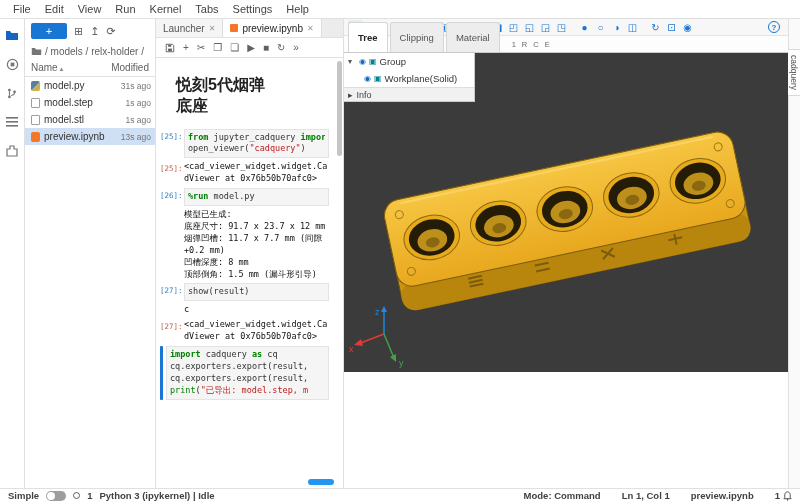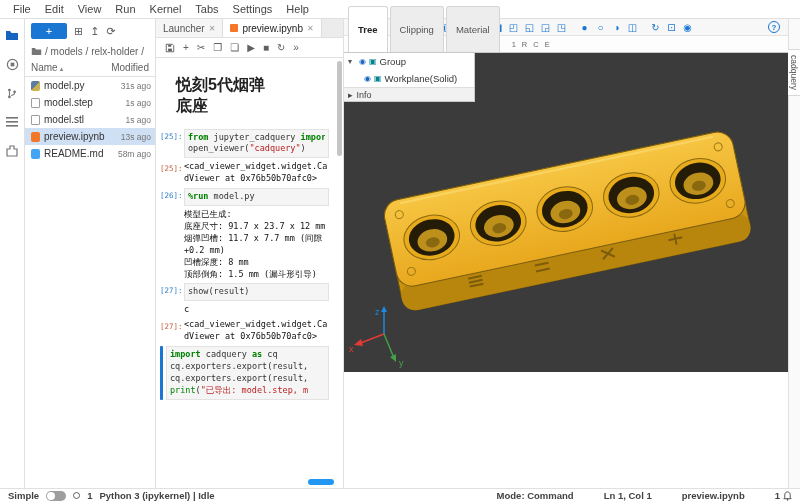--- a/index.html
+++ b/index.html
@@ -64,42 +64,42 @@
   .hscroll-thumb { position:absolute; right:9px; bottom:3px; width:26px; height:6px; background:#2196f3; border-radius:3px; }
 
   
   .cadpanel { flex:1; display:flex; flex-direction:column; background:#fff; min-width:0; }
   .cadtoolbar { height:17px; display:flex; align-items:center; gap:1px; padding:0 4px; background:#f7f7f7; border-bottom:1px solid #e3e3e3; }
   .cticon { width:15px; height:14px; display:flex; align-items:center; justify-content:center; font-size:10px; color:#1976d2; border-radius:2px; }
   .cticon.green { color:#2e9e44; background:#e0f0e3; }
   .ct-spacer { width:6px; }
   .ct-help { margin-left:auto; margin-right:4px; width:12px; height:12px; border:1px solid #1976d2; border-radius:50%; color:#1976d2; font-size:8px; font-weight:700; display:flex; align-items:center; justify-content:center; }
   .cadtabs { height:17px; display:flex; align-items:flex-end; padding:0 4px; background:#fdfdfd; border-bottom:1px solid #c9c9c9; gap:2px; }
-  .cadtab { padding:17px 9px; font-size:9.5px; color:#555; background:#ededed; border:1px solid #d5d5d5; border-bottom:none; border-radius:3px 3px 0 0; }
+  .cadtab { padding:9px 9px; font-size:9.5px; color:#555; background:#ededed; border:1px solid #d5d5d5; border-bottom:none; border-radius:3px 3px 0 0; }
   .cadtab.active { background:#fff; color:#222; font-weight:700; }
   .treebtns { display:flex; gap:6px; margin-left:10px; margin-bottom:3px; font-size:7.5px; color:#666; }
   .cadbody { height:319px; position:relative; background:#3b3b3b; overflow:hidden; }
   .vp-svg { position:absolute; inset:0; }
   .treepanel { position:absolute; top:0; left:0; width:131px; background:#fff; border-right:1px solid #c9c9c9; border-bottom:1px solid #c9c9c9; }
   .trow { display:flex; align-items:center; gap:3px; height:17px; padding-left:4px; font-size:9.5px; color:#333; }
   .trow .caret { color:#555; font-size:8px; width:8px; }
   .teye { color:#1565c0; font-size:8px; }
   .tbox { color:#00838f; font-size:8px; }
   .trow.child { padding-left:20px; }
   .infobar { height:14px; background:#f1f1f1; border-top:1px solid #ddd; display:flex; align-items:center; gap:4px; padding-left:4px; font-size:9px; color:#444; }
   .cadfill { flex:1; background:#fff; }
   .axes-svg { position:absolute; left:4px; bottom:2px; }
 
   
   .rightstrip { width:12px; background:#fafafa; border-left:1px solid #e0e0e0; display:flex; flex-direction:column; align-items:center; }
   .vtab { margin-top:30px; writing-mode:vertical-rl; font-size:8.5px; color:#555; background:#fff; border:1px solid #d8d8d8; border-left:none; padding:5px 1px; border-radius:0 2px 2px 0; }
 
   
   .statusbar { height:14px; border-top:1px solid #e0e0e0; display:flex; align-items:center; padding:0 8px; gap:7px; font-size:9.5px; color:#424242; background:#fff;font-weight:bold; }
-  .sb-right { margin-left:auto; display:flex; gap:30px; align-items:center; }
+  .sb-right { margin-left:auto; display:flex; gap:21px; align-items:center; }
   .toggle { width:20px; height:10px; background:#9e9e9e; border-radius:5px; position:relative; flex:none; }
   .toggle:after { content:""; position:absolute; left:1px; top:1px; width:8px; height:8px; background:#fff; border-radius:50%; }
   .kicon { width:7px; height:7px; border:1px solid #616161; border-radius:50%; flex:none; }
   .sb-bell { display:flex; align-items:center; gap:3px; }
 </style>
 </head>
 <body>
 
 <div class="menubar">
   <span class="menu-item">File</span>
@@ -178,25 +178,20 @@
       </div>
       <div class="fb-row">
         <span class="ficon generic"></span>
         <span class="fname">model.stl</span>
         <span class="ftime">1s ago</span>
       </div>
       <div class="fb-row selected">
         <span class="ficon notebook"></span>
         <span class="fname">preview.ipynb</span>
         <span class="ftime">13s ago</span>
-      </div>
-      <div class="fb-row">
-        <span class="ficon markdown"></span>
-        <span class="fname">README.md</span>
-        <span class="ftime">58m ago</span>
       </div>
     </div>
   </div>
 
   <div class="nbpanel">
     <div class="tabbar">
       <div class="tab">
         <span>Launcher</span>
         <span class="x">✕</span>
       </div>

